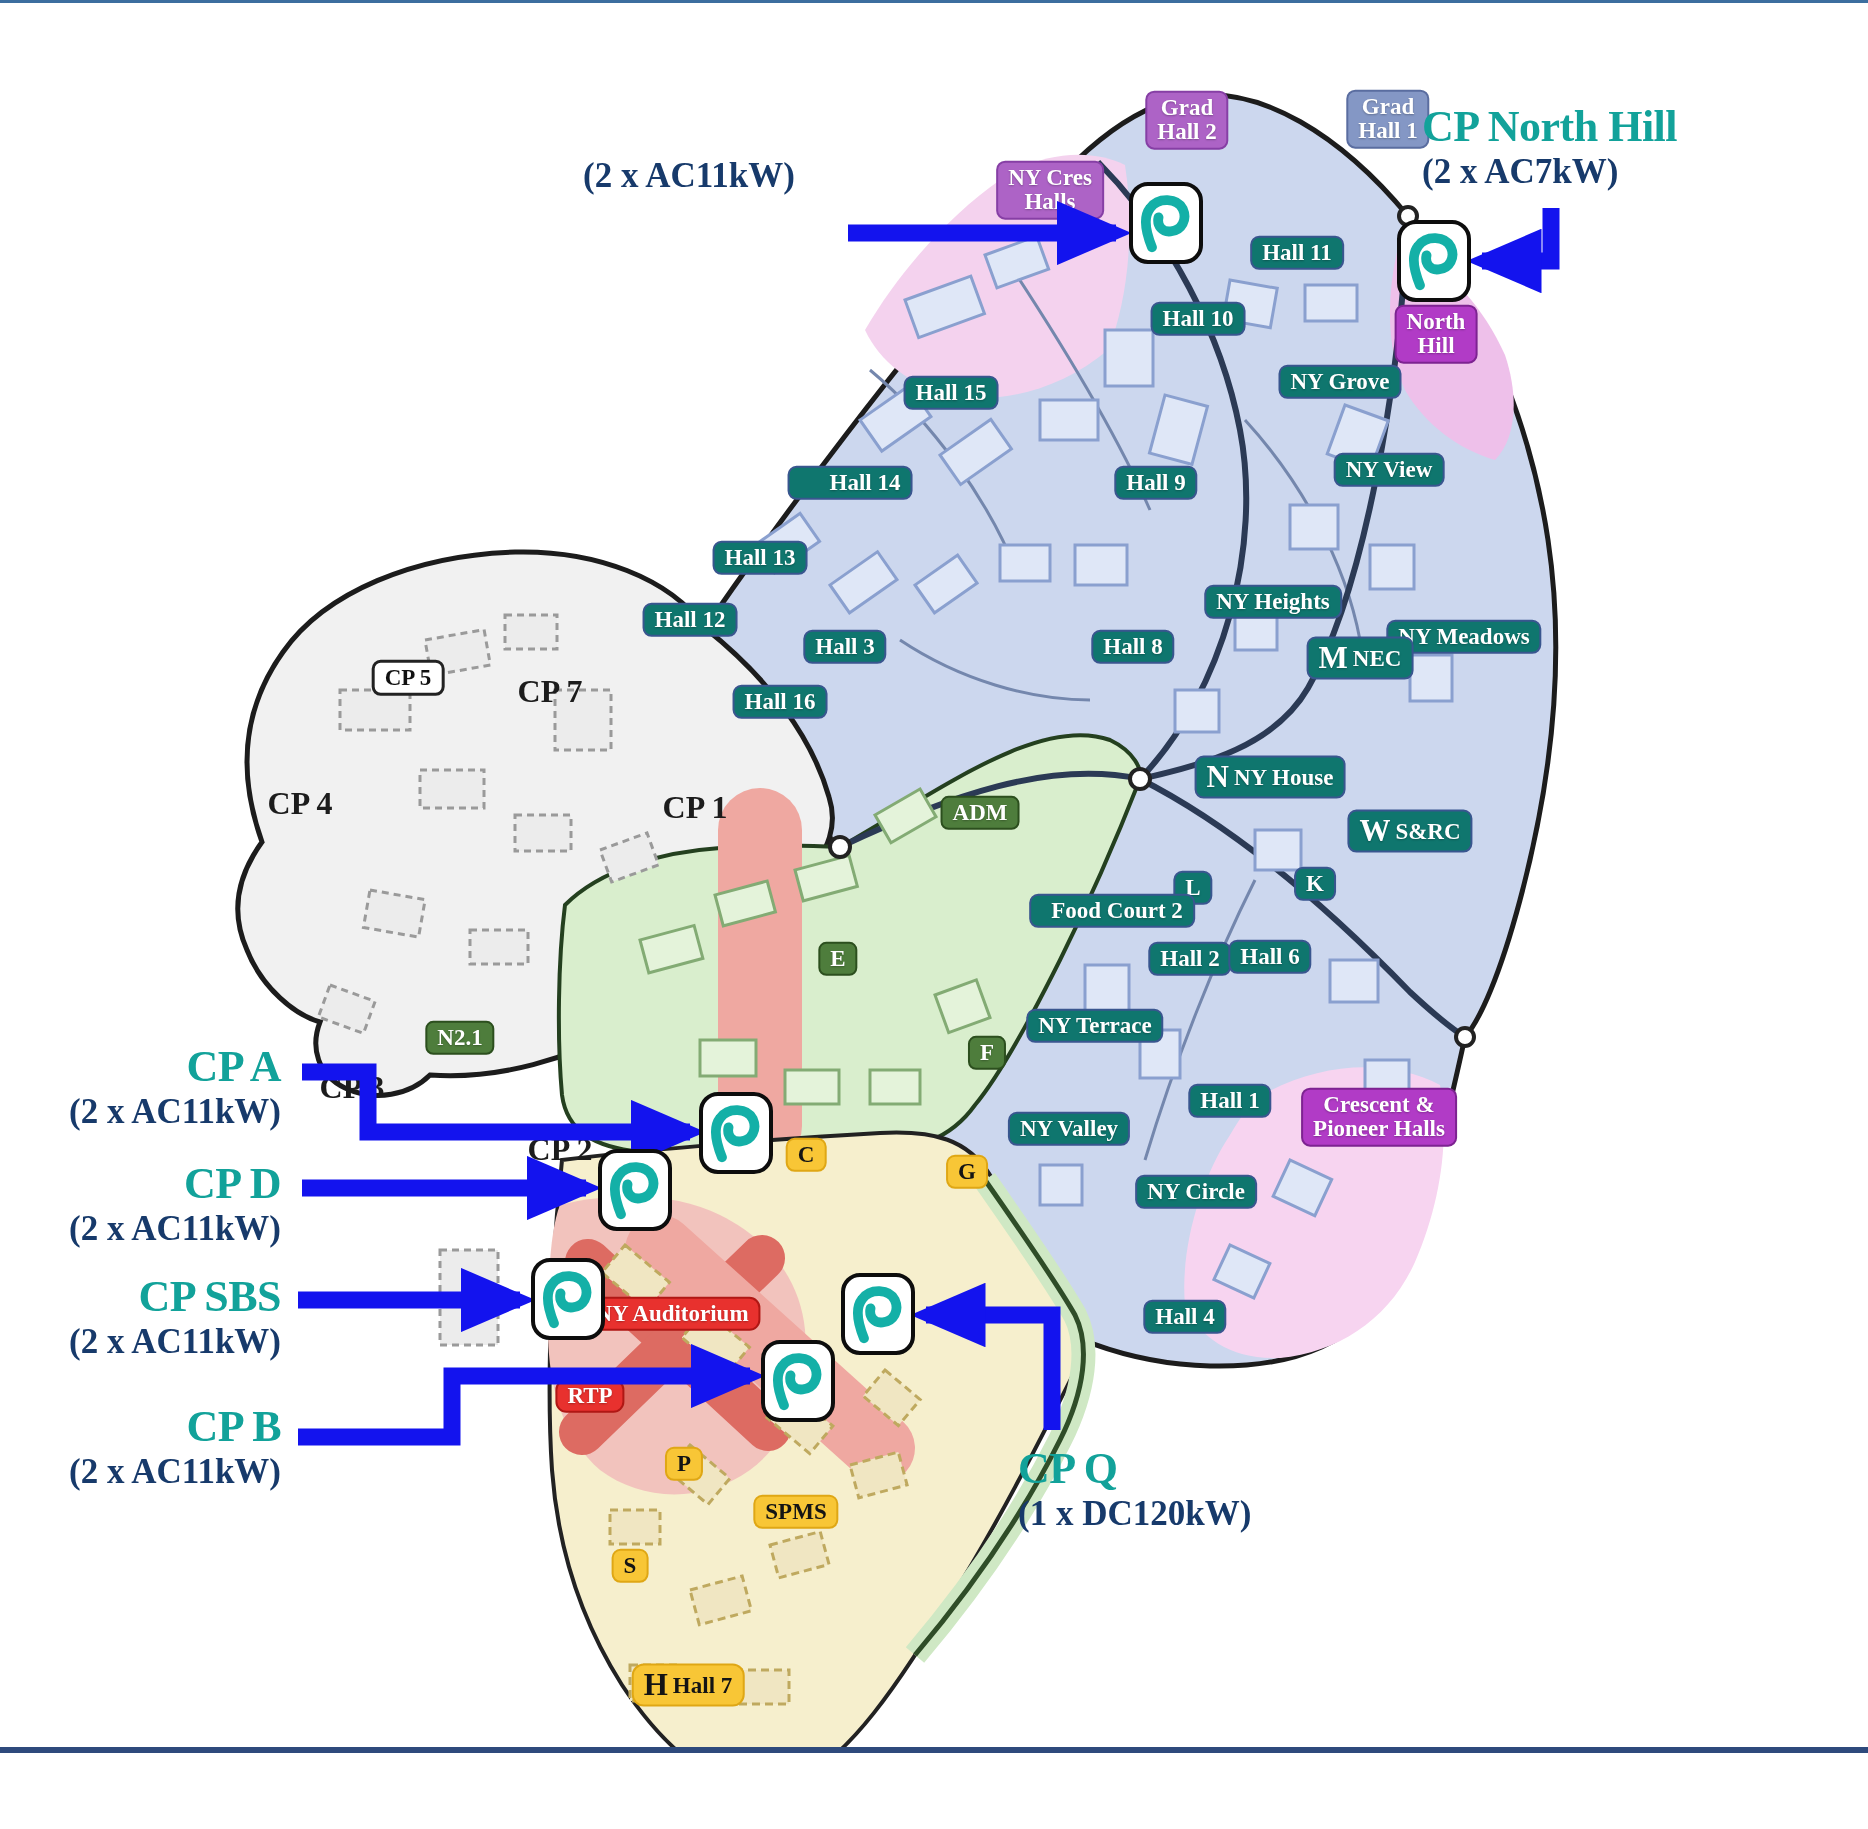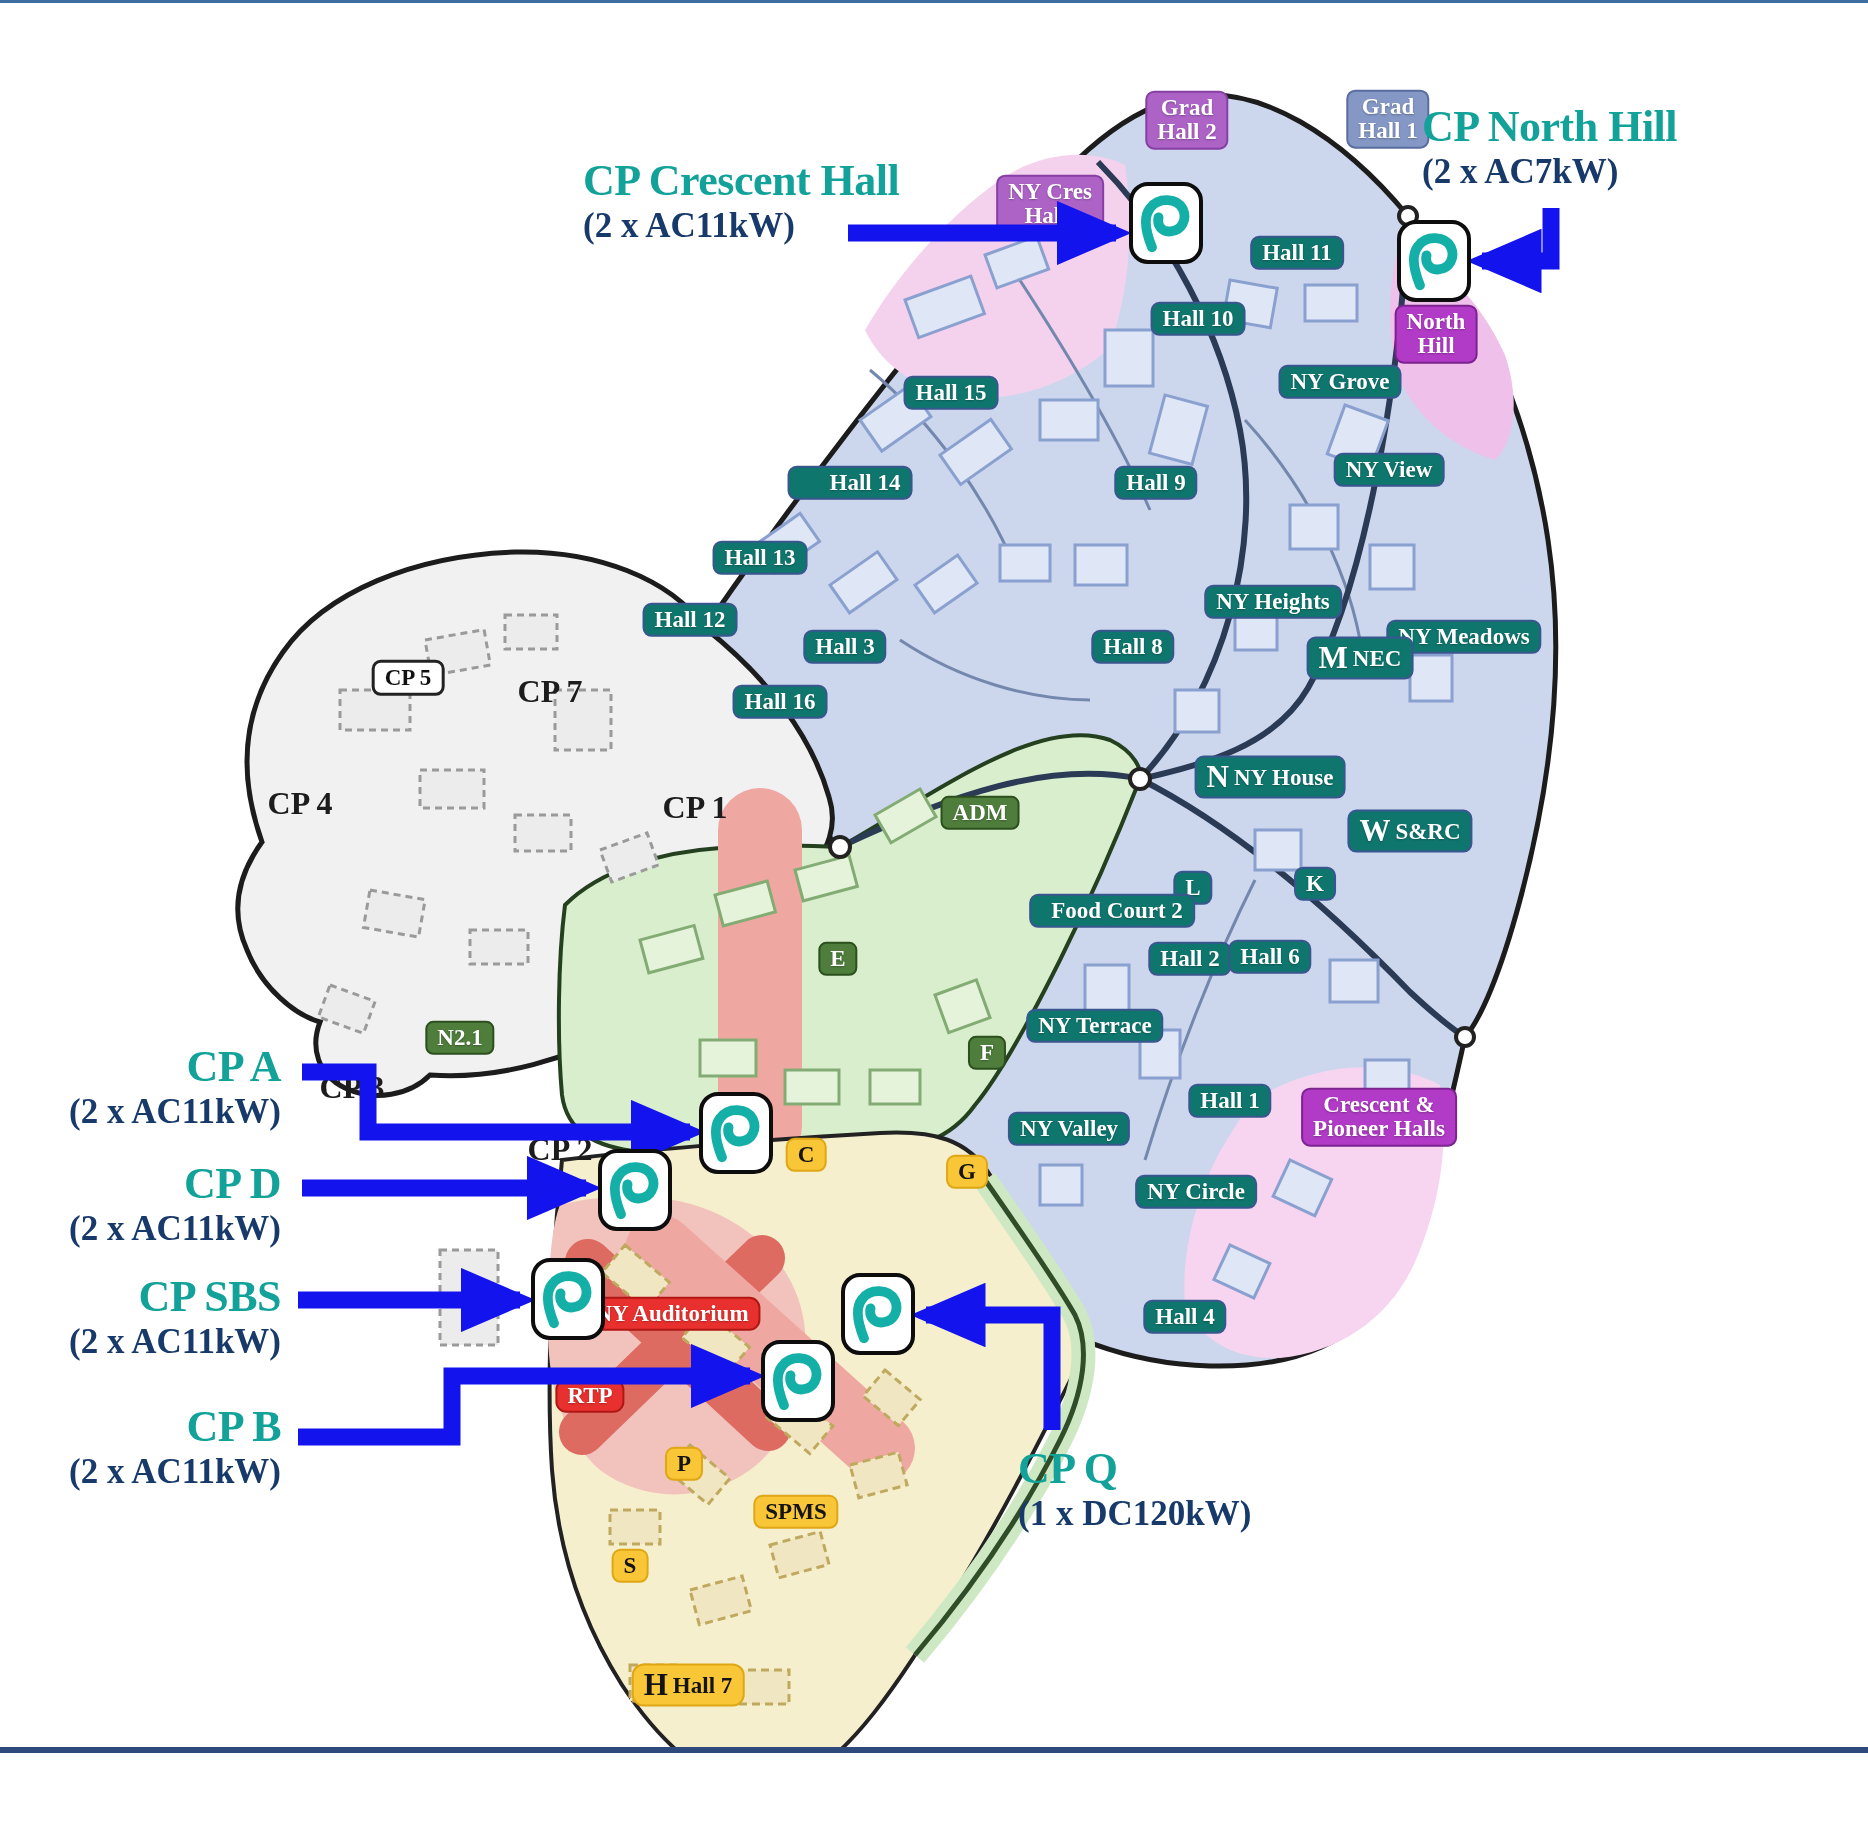--- a/index.html
+++ b/index.html
@@ -191,21 +191,21 @@
       <circle cx="1408" cy="216" r="9"></circle>
       <circle cx="1465" cy="1037" r="9"></circle>
     </g>
   </svg>
 
   <div id="badges">
       <div class="badge purple" style="left: 1187px; top: 120px;">Grad
 Hall 2</div>
       <div class="badge blueLight" style="left: 1388px; top: 119px;">Grad
 Hall 1</div>
-      <div class="badge purple" style="left: 1050px; top: 204px;">NY Cres
+      <div class="badge purple" style="left: 1050px; top: 190px;">NY Cres
 Halls</div>
       <div class="badge purpleDark" style="left: 1436px; top: 334px;">North
 Hill</div>
       <div class="badge blue" style="left: 1297px; top: 253px;">Hall 11</div>
       <div class="badge blue" style="left: 1198px; top: 319px;">Hall 10</div>
       <div class="badge blue" style="left: 1340px; top: 382px;">NY Grove</div>
       <div class="badge blue" style="left: 1389px; top: 470px;">NY View</div>
       <div class="badge blue" style="left: 951px; top: 393px;">Hall 15</div>
       <div class="badge blue" style="left: 850px; top: 483px; padding-left: 40px;">Hall 14</div>
       <div class="badge blue" style="left: 1156px; top: 483px;">Hall 9</div>
@@ -266,21 +266,20 @@
       <polyline points="1052,1430 1052,1315 926,1315" fill="none" stroke="#1313ee" stroke-width="17" stroke-linejoin="miter" marker-end="url(#ah)"></polyline>
     </svg>
 
   <div id="stations">
       <div class="cp-icon" style="left: 1166px; top: 223px;">
         <svg viewBox="0 0 60 64">
           <path d="M 15,58 C 8,41 5,26 13,16 C 22,4 42,5 48,17 C 53,28 47,40 35,41 C 26,42 20,35 22,26" fill="none" stroke="#14b0a7" stroke-width="10.5" stroke-linecap="round" stroke-linejoin="round"></path>
         </svg>
       </div>
       <div class="cp-label" style="left: 583px; top: 156px;">
-        <div class="cp-name">CP Crescent Hall</div>
         <div class="cp-spec">(2 x AC11kW)</div>
       </div>
       <div class="cp-icon" style="left: 1434px; top: 261px;">
         <svg viewBox="0 0 60 64">
           <path d="M 15,58 C 8,41 5,26 13,16 C 22,4 42,5 48,17 C 53,28 47,40 35,41 C 26,42 20,35 22,26" fill="none" stroke="#14b0a7" stroke-width="10.5" stroke-linecap="round" stroke-linejoin="round"></path>
         </svg>
       </div>
       <div class="cp-label" style="left: 1422px; top: 102px;">
         <div class="cp-name">CP North Hill</div>
         <div class="cp-spec">(2 x AC7kW)</div>

